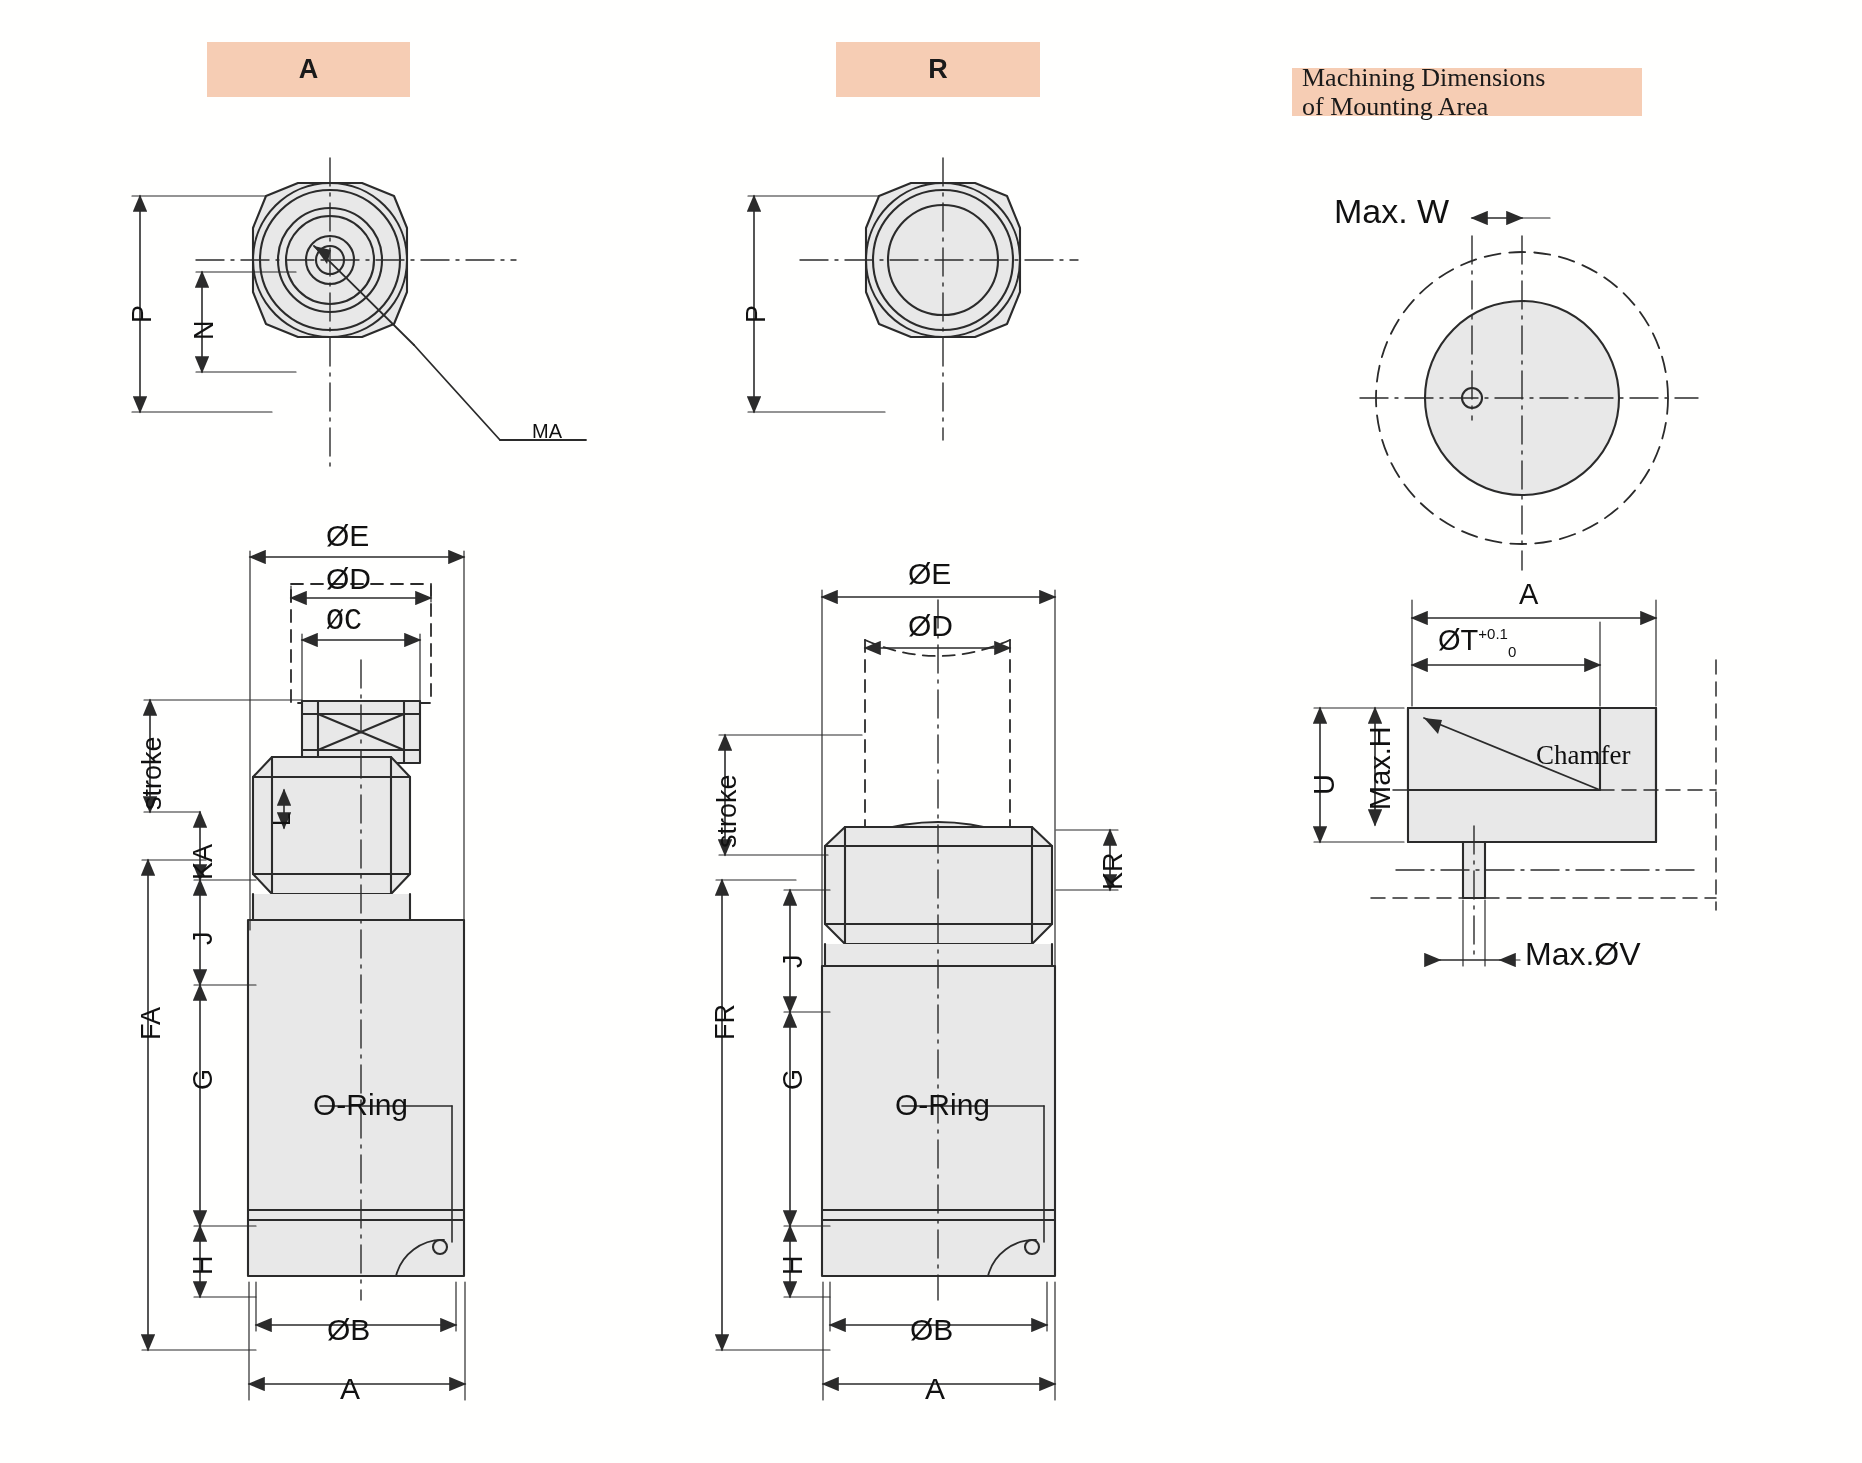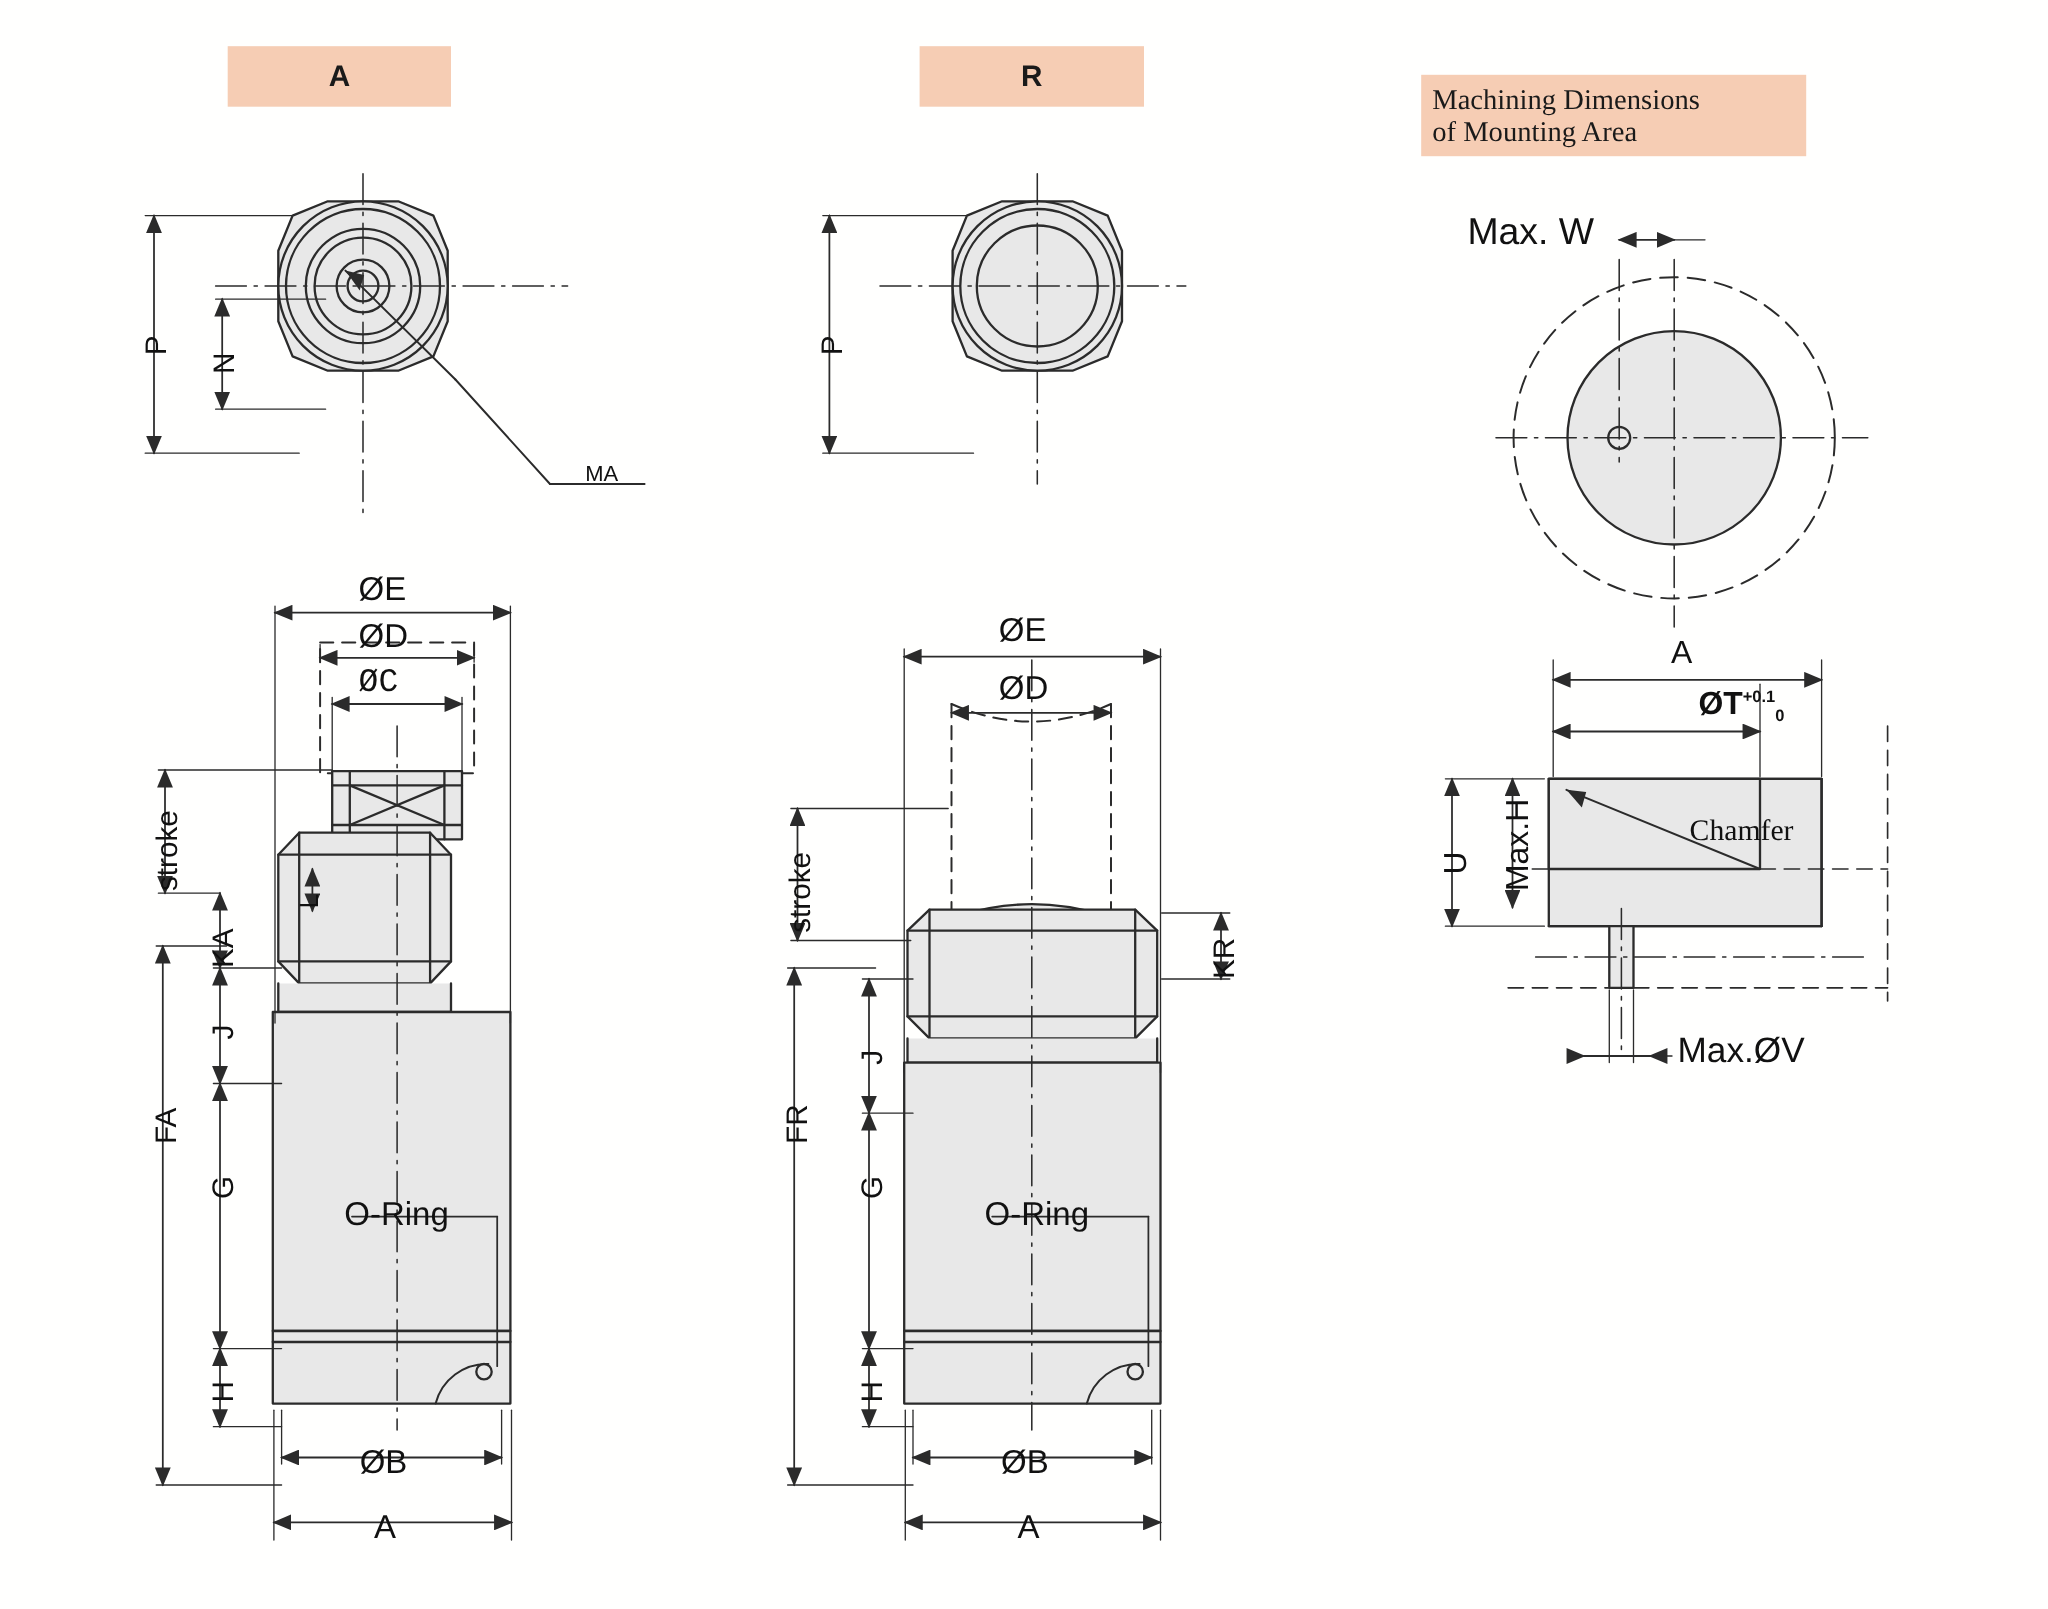--- a/index.html
+++ b/index.html
@@ -33,21 +33,21 @@
 <div class="stage">
 
   <div class="hdr" style="left:207px;top:42px;width:203px;height:55px;">
     <span>A</span>
   </div>
 
   <div class="hdr" style="left:836px;top:42px;width:204px;height:55px;">
     <span>R</span>
   </div>
 
-  <div class="hdr left hdr-serif" style="left:1292px;top:68px;width:340px;height:74px;flex-direction:column;align-items:flex-start;justify-content:center;">
+  <div class="hdr left hdr-serif" style="left:1292px;top:68px;width:340px;height:48px;flex-direction:column;align-items:flex-start;justify-content:center;">
     <span>Machining Dimensions</span>
     <span>of Mounting Area</span>
   </div>
 
   <svg width="1862" height="1463" viewBox="0 0 1862 1463">
     <defs>
       <marker id="arrS" viewBox="0 0 12 10" refX="11" refY="5" markerWidth="11" markerHeight="9" orient="auto">
         <path d="M0,0 L12,5 L0,10 z" fill="#2b2b2b"></path>
       </marker>
       <marker id="arrE" viewBox="0 0 12 10" refX="1" refY="5" markerWidth="11" markerHeight="9" orient="auto">
@@ -370,21 +370,21 @@
     <span>ØB</span></div>
   <div class="lbl" style="left:925px;top:1372px;font-size:30px;">
     <span>A</span></div>
 
   <div class="lbl" style="left:1334px;top:192px;font-size:34px;">
     <span>Max. W</span></div>
 
   <div class="lbl" style="left:1519px;top:578px;font-size:29px;">
     <span>A</span></div>
 
-  <div class="lbl" style="left:1544px;top:624px;font-size:29px;font-weight:bold;">
+  <div class="lbl" style="left:1438px;top:624px;font-size:29px;">
     <span>ØT</span><span class="sup">+0.1</span><span class="sub">0</span></div>
 
   <div class="lbl rot" style="left:1308px;top:795px;transform:rotate(-90deg);font-size:29px;">
     <span>U</span></div>
 
   <div class="lbl rot" style="left:1364px;top:810px;transform:rotate(-90deg);font-size:29px;">
     <span>Max.H</span></div>
 
   <div class="lbl serif" style="left:1536px;top:740px;font-size:27px;">
     <span>Chamfer</span></div>

